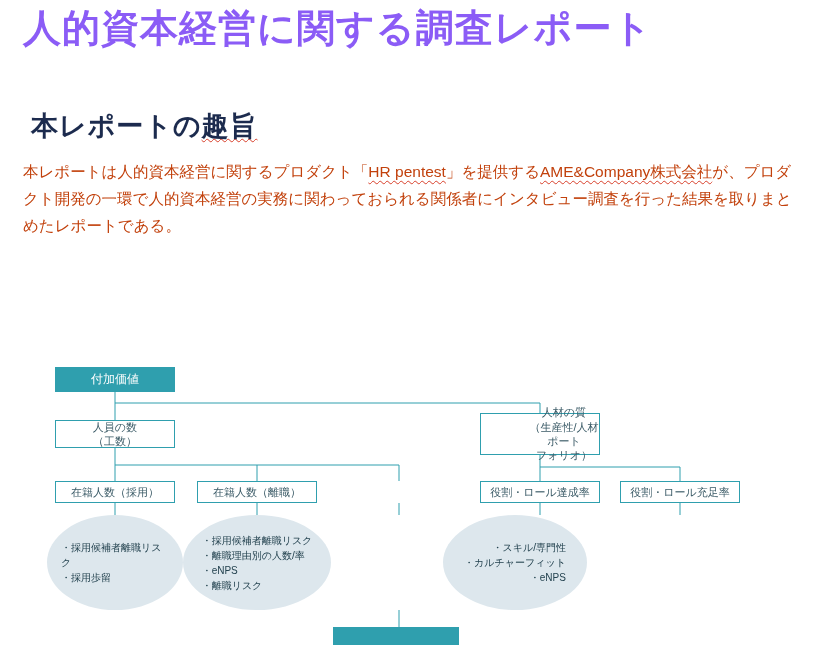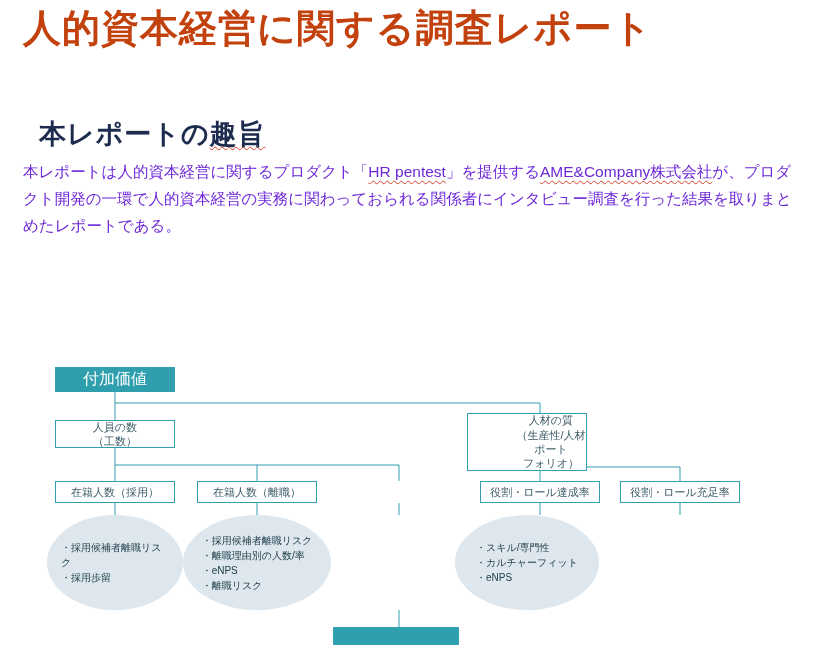--- a/index.html
+++ b/index.html
@@ -1,47 +1,47 @@
 <!DOCTYPE html>
 <html><head>
 <meta charset="utf-8">
 <style>
   html,body{margin:0;padding:0;background:#ffffff;}
   body{width:817px;height:645px;overflow:hidden;font-family:"Liberation Sans","DejaVu Sans",sans-serif;}
   .page{position:relative;width:817px;height:645px;background:#ffffff;}
 
   .title{position:absolute;left:23px;top:4px;margin:0;font-size:38px;font-weight:700;
-         color:#c2410c;letter-spacing:1px;line-height:1.3;}
-  .heading{position:absolute;left:23px;top:100px;margin:16px;font-size:27px;font-weight:700;
+         color:#8b5cf6;letter-spacing:1px;line-height:1.3;}
+  .heading{position:absolute;left:23px;top:100px;margin:8px;font-size:27px;font-weight:700;
          color:#1c2b4e;letter-spacing:1px;}
-  .para{position:absolute;left:23px;width:776px;margin:0;color:#6d28d9;font-size:15.5px;
+  .para{position:absolute;left:23px;width:776px;margin:0;color:#c2410c;font-size:15.5px;
          line-height:1.74;word-break:break-all;}
   .p1{top:159px;}
   .p2{top:256px;}
   .squiggle{text-decoration-line:underline;text-decoration-style:wavy;
          text-decoration-color:#d8402b;text-decoration-thickness:1px;text-underline-offset:3px;}
 
   .diagram{position:absolute;left:0;top:363px;width:817px;height:282px;}
   .lines{position:absolute;left:0;top:0;width:817px;height:282px;}
   .node{position:absolute;box-sizing:border-box;display:flex;align-items:center;justify-content:center;
          text-align:center;white-space:pre-line;line-height:1.3;}
-  .root{left:55px;top:4px;width:120px;height:25px;background:#2f9fae;color:#ffffff;font-size:16px;}
+  .root{left:55px;top:4px;width:120px;height:25px;background:#2f9fae;color:#ffffff;font-size:12px;}
   .l2,.l3{border:1px solid #2f9fae;background:#ffffff;color:#3a5a66;font-size:11px;}
   .l2a{left:55px;top:57px;width:120px;height:28px;}
-  .l2b{left:467px;top:50px;width:120px;height:58px;padding-left:48px;}
+  .l2b{left:480px;top:50px;width:120px;height:42px;padding-left:48px;}
   .l3{top:118px;height:22px;width:120px;}
   .c1{left:55px}.c2{left:197px}.c3{left:339px}.c4{left:480px}.c5{left:620px}
   .ellipse{position:absolute;top:152px;height:95px;background:#dde7ed;border-radius:50%;
          display:flex;align-items:center;justify-content:center;color:#23424f;font-size:10px;
          line-height:1.5;white-space:pre-line;text-align:left;word-break:break-all;padding:0 14px;
          box-sizing:border-box;}
   .e1{left:47px;width:136px;}
   .e2{left:183px;width:148px;}
   .e3{left:325px;width:148px;}
-  .e4{left:455px;width:144px;}
+  .e4{left:443px;width:144px;text-align:right;}
   .e5{left:606px;width:148px;}
   .bottom-box{position:absolute;left:333px;top:264px;width:126px;height:18px;background:#2f9fae;}
 </style>
 </head>
 <body>
 
 <div class="page">
 
   <h1 class="title">人的資本経営に関する調査レポート</h1>
 

